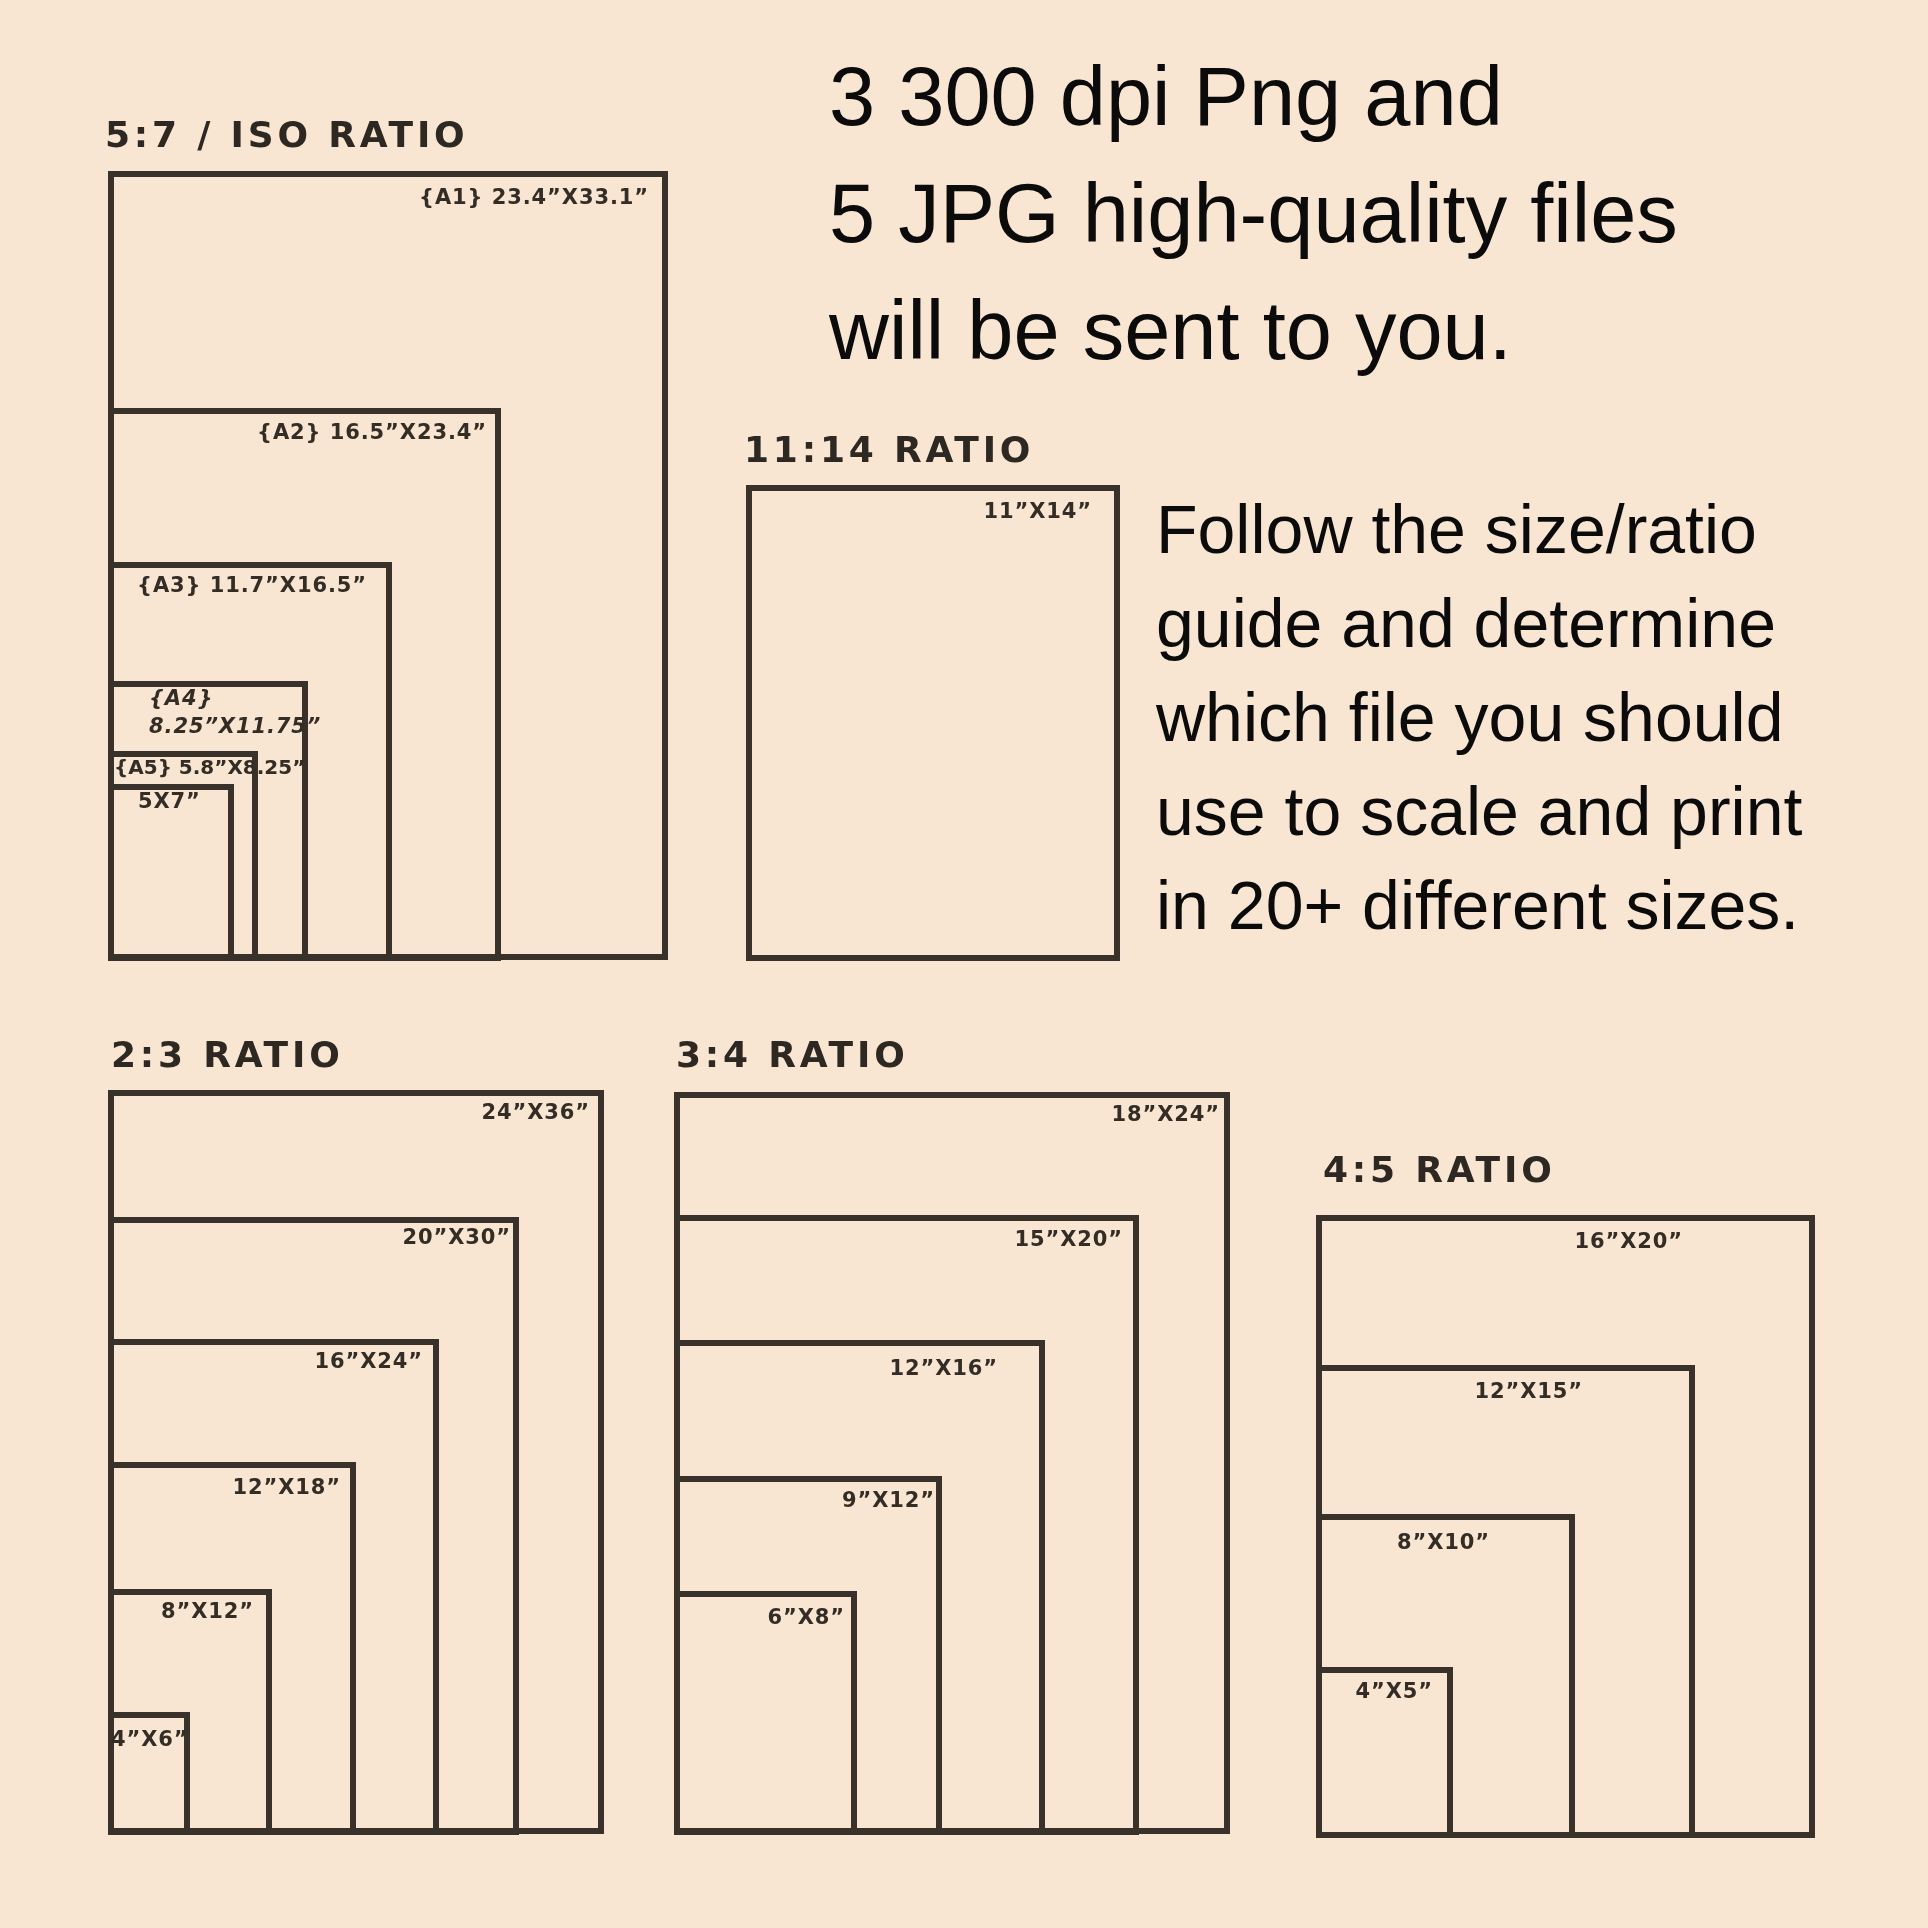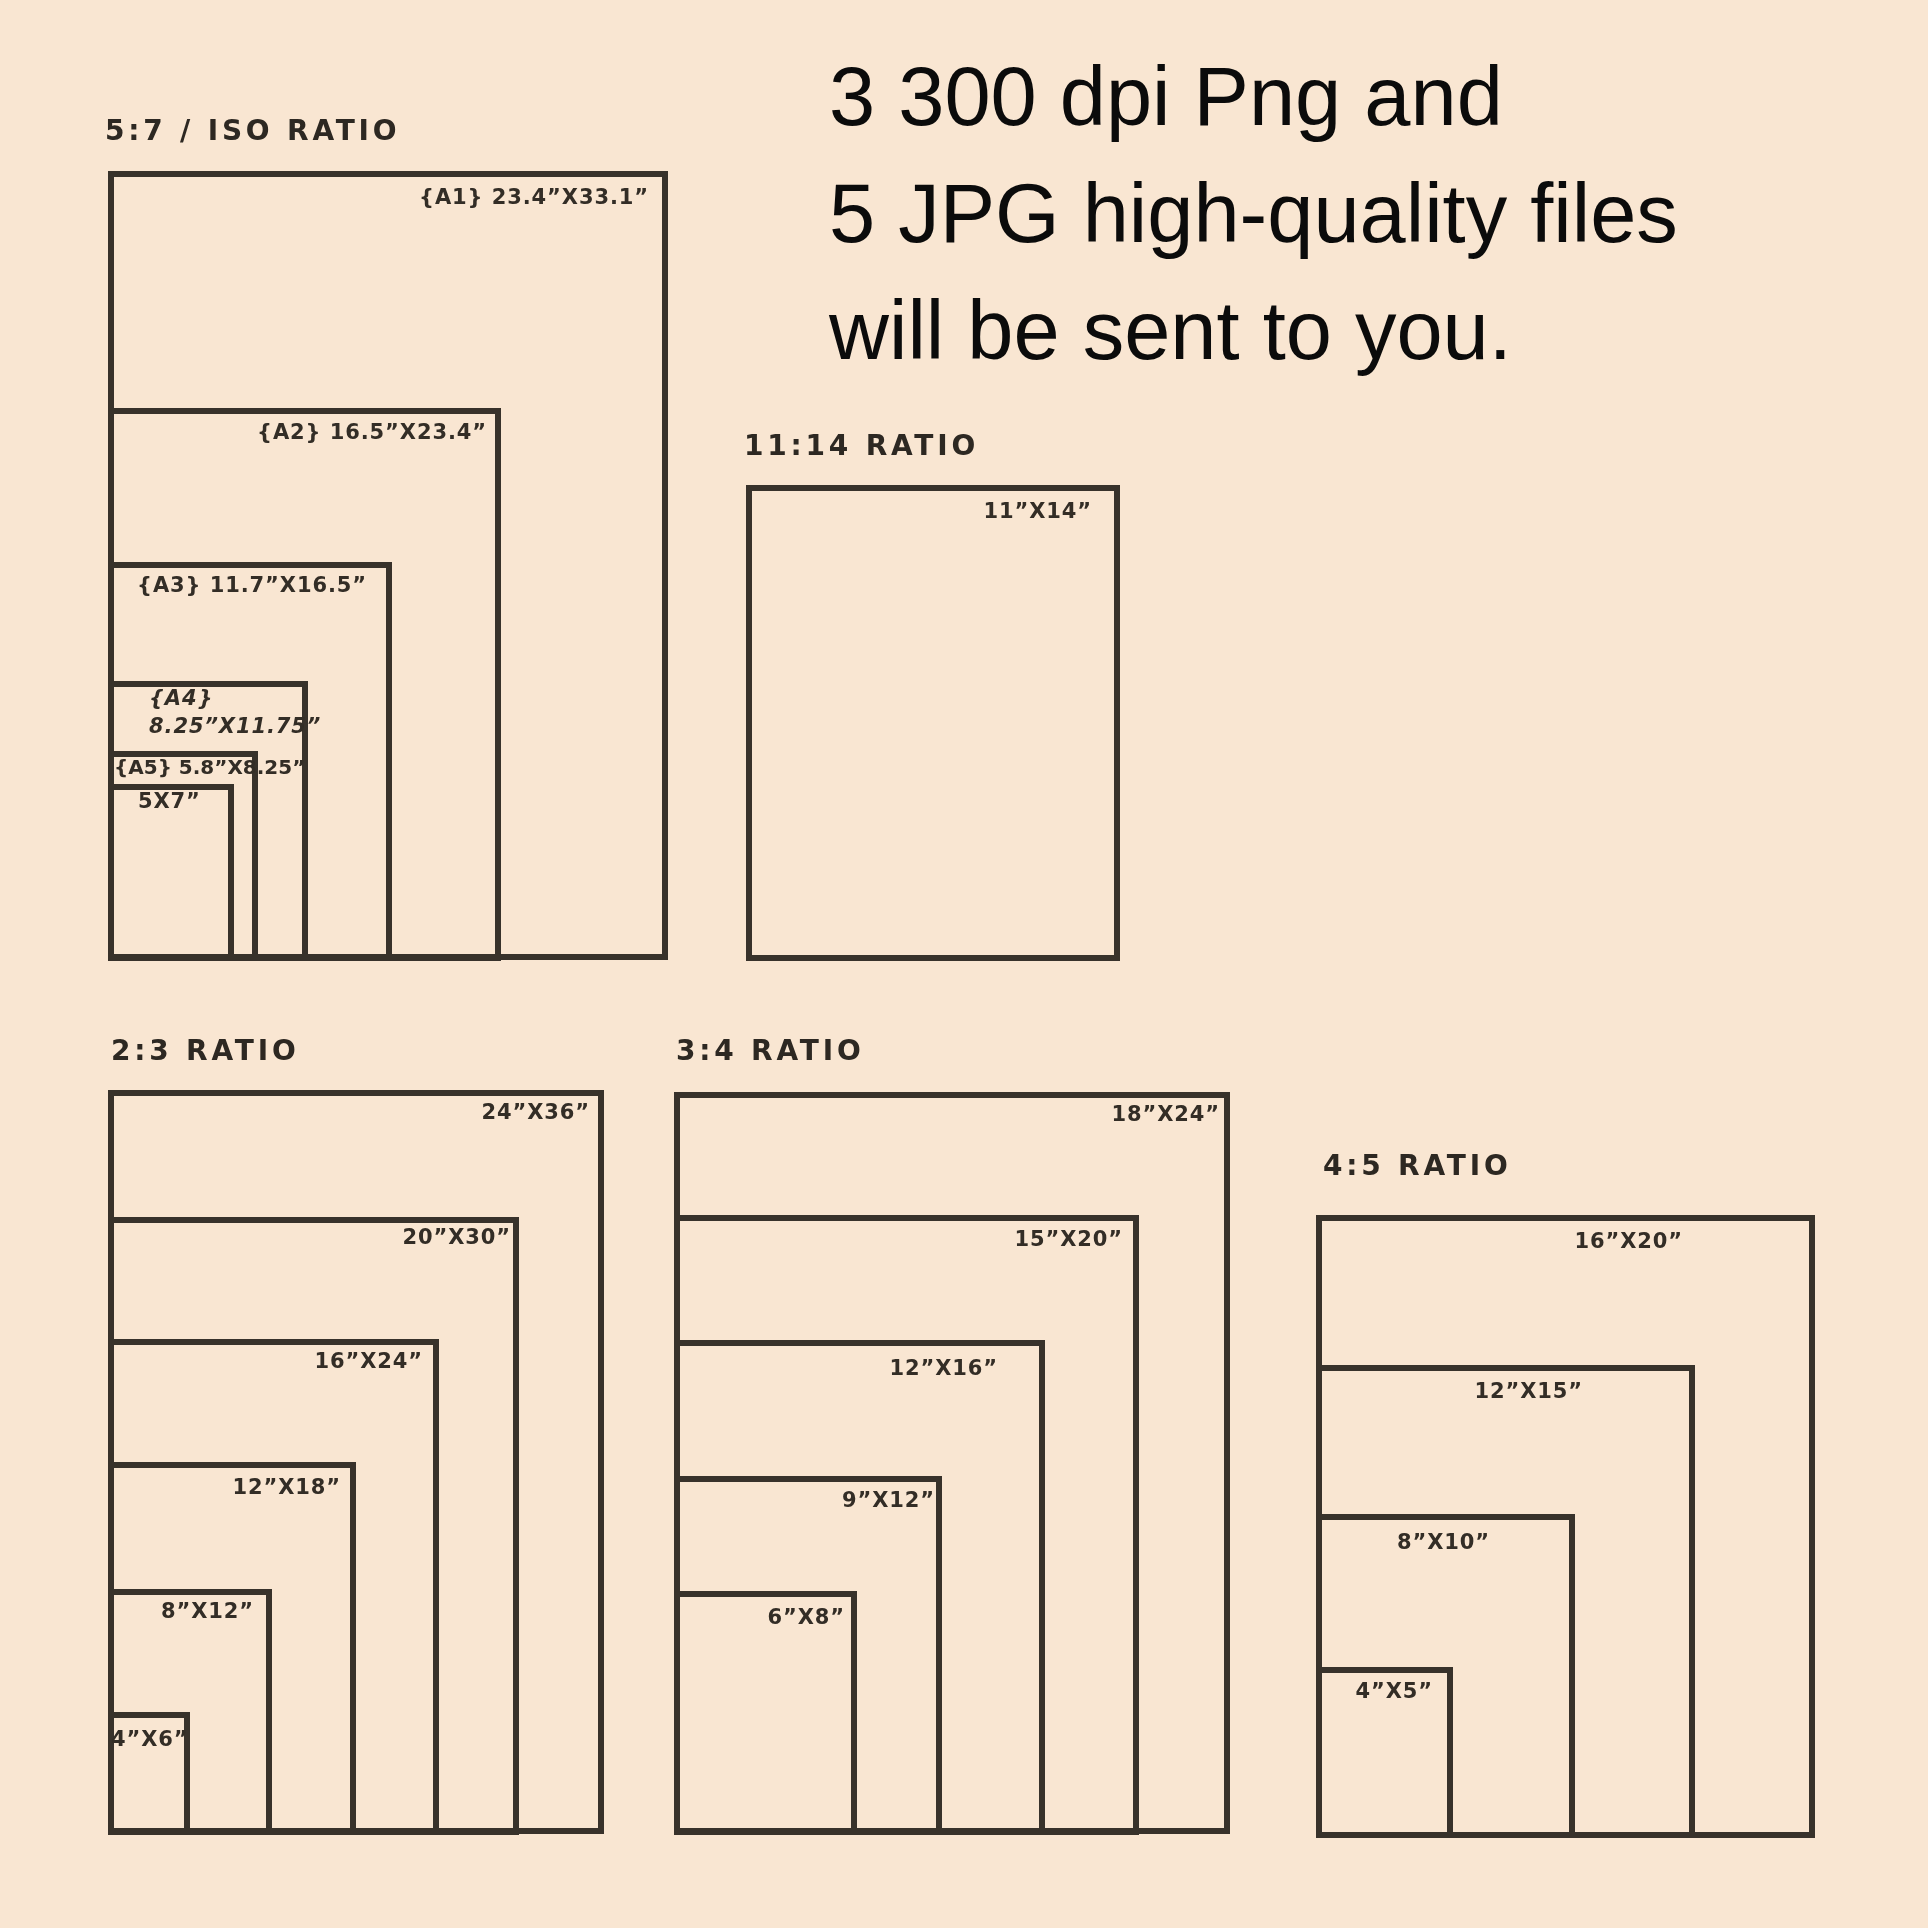--- a/index.html
+++ b/index.html
@@ -13,21 +13,21 @@
   #canvas{
     position:relative;
     width:1928px;height:1928px;
     background:var(--bg);
     overflow:hidden;
     font-family:"DejaVu Sans", sans-serif;
   }
   .section-title{
     position:absolute;
     font-weight:bold;
-    font-size:28px;
+    font-size:36px;
     letter-spacing:3.8px;
     color:var(--heading);
     white-space:nowrap;
     text-align:right;
   }
   .pbox{
     position:absolute;
     border:6.6px solid var(--line);
     box-sizing:border-box;
     background:transparent;
@@ -77,20 +77,27 @@
 
   <div class="section-title" style="left:744px;top:429px;">11:14 RATIO</div>
   <div class="pbox" style="left:746px;top:485px;width:374px;height:476px;"></div>
   <div class="plabel" style="right:836px;top:499px;">11”X14”</div>
 
   <div class="note files">
     <div>3 300 dpi Png and</div>
     <div>5 JPG high-quality files</div>
     <div>will be sent to you.</div>
   </div>
+  <div class="note guide">
+    <div>Follow the size/ratio</div>
+    <div>guide and determine</div>
+    <div>which file you should</div>
+    <div>use to scale and print</div>
+    <div>in 20+ different sizes.</div>
+  </div>
 
   <div class="section-title" style="left:111px;top:1034px;">2:3 RATIO</div>
 
   <div class="pbox" style="left:108px;top:1090px;width:496px;height:744px;"></div>
   <div class="pbox" style="left:108px;top:1217px;width:411px;height:618px;"></div>
   <div class="pbox" style="left:108px;top:1339px;width:331px;height:495px;"></div>
   <div class="pbox" style="left:108px;top:1462px;width:248px;height:372px;"></div>
   <div class="pbox" style="left:108px;top:1589px;width:164px;height:246px;"></div>
   <div class="pbox" style="left:108px;top:1712px;width:82px;height:122px;"></div>
 

